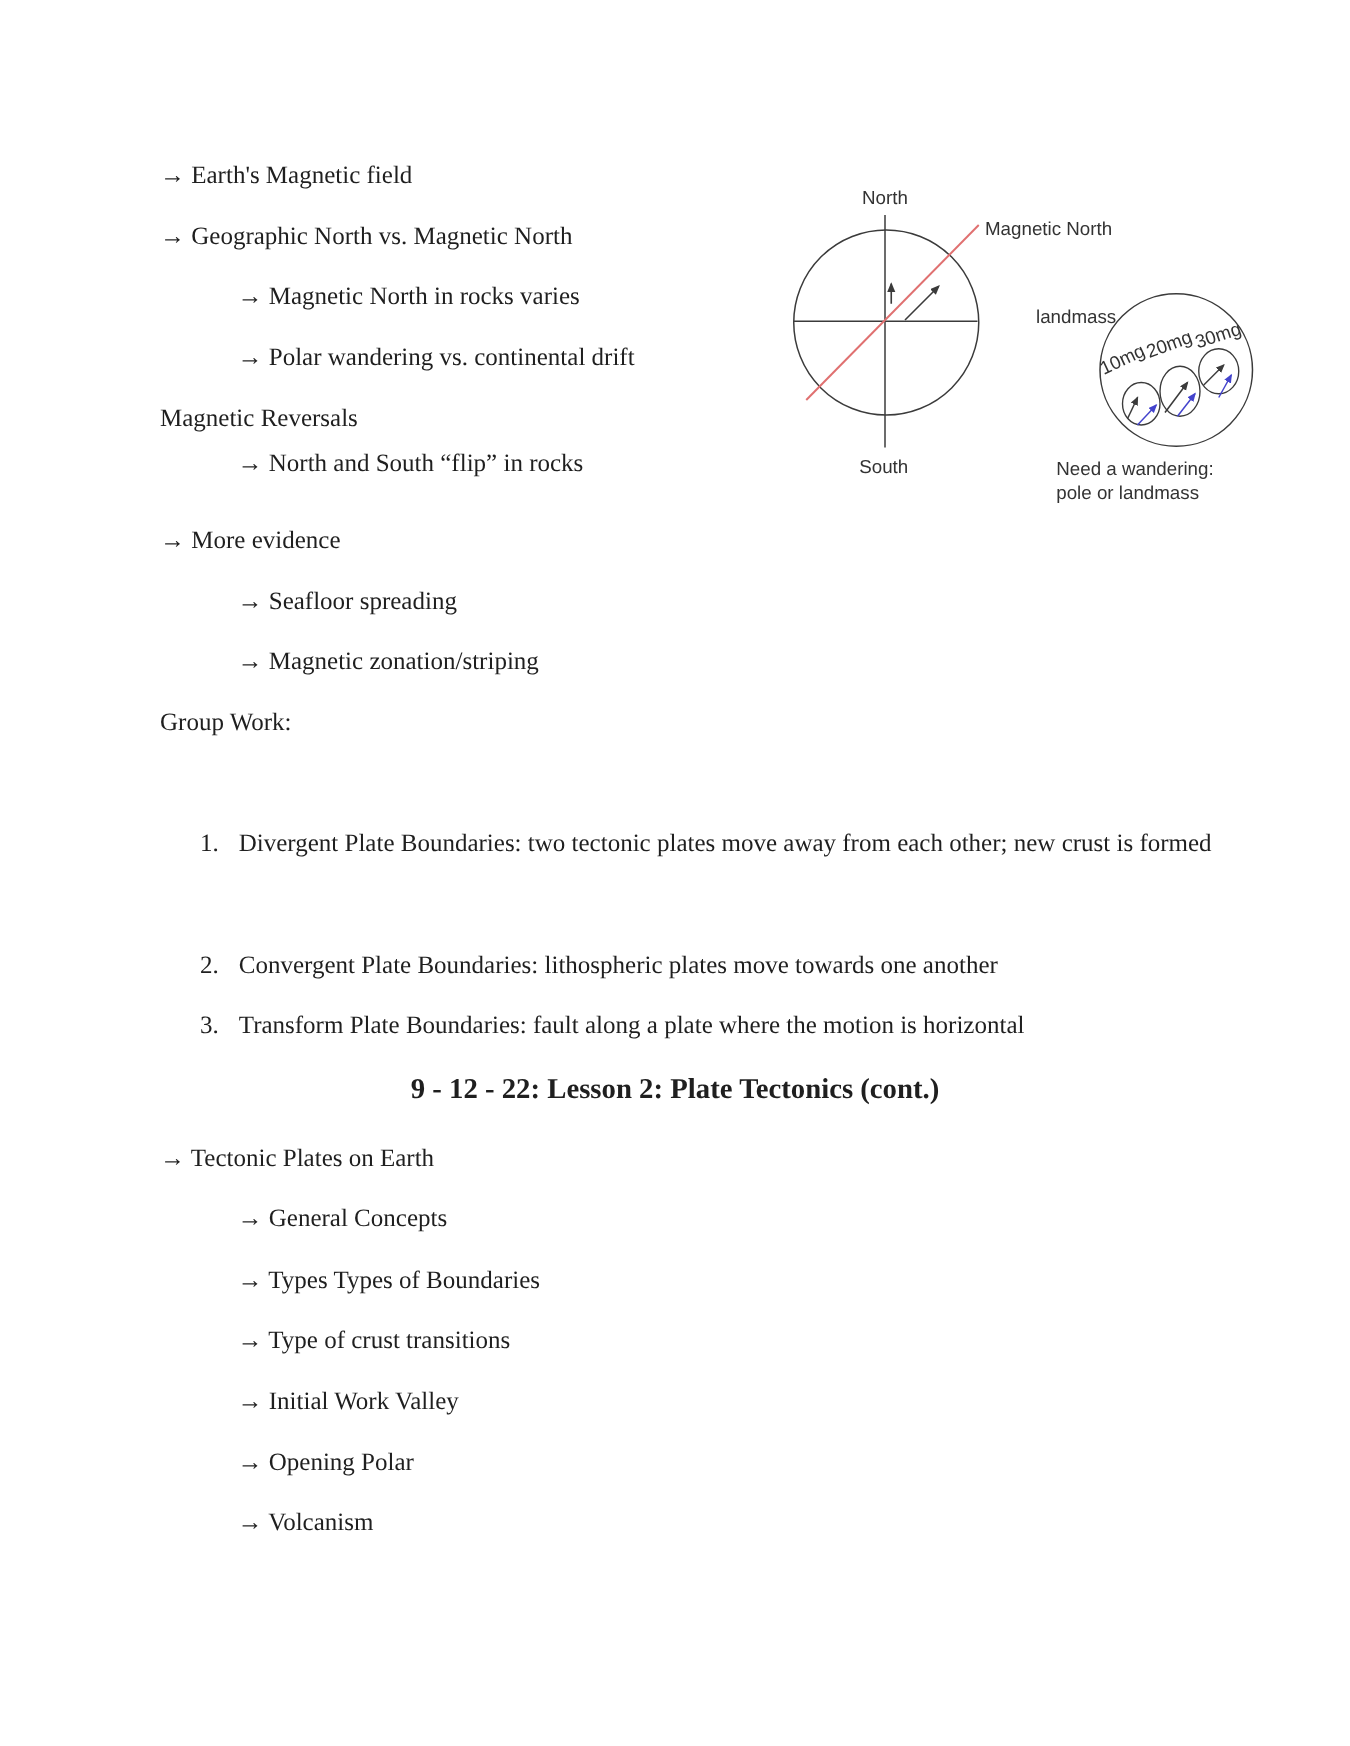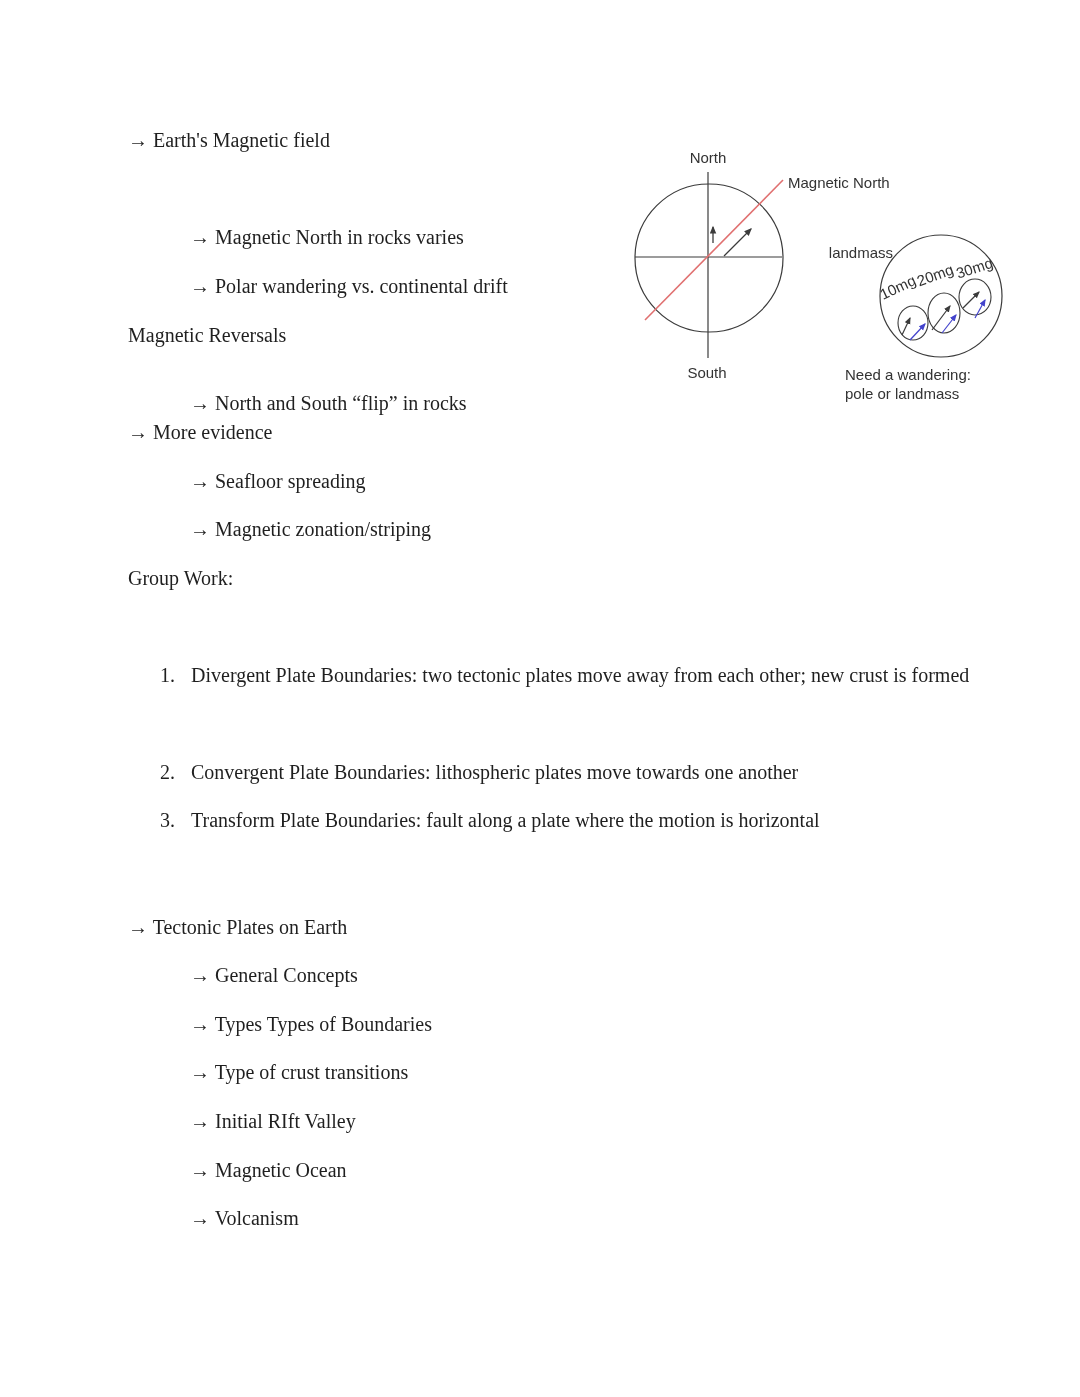--- a/index.html
+++ b/index.html
@@ -44,49 +44,51 @@
     font-size:15px;
     fill:#333333;
   }
 </style>
 </head>
 <body>
 
 <div id="page">
 
   <div class="line lvl0" style="top:128px">→ Earth's Magnetic field</div>
+  <div class="line lvl0" style="top:177px">→ Geographic North vs. Magnetic North</div>
   <div class="line lvl1" style="top:274px">→ Polar wandering vs. continental drift</div>
   <div class="line lvl1" style="top:225px">→ Magnetic North in rocks varies</div>
   <div class="line lvl0" style="top:323px">Magnetic Reversals</div>
-  <div class="line lvl1" style="top:391px">→ North and South “flip” in rocks</div>
+  <div class="line lvl1" style="top:359px">→ North and South “flip” in rocks</div>
   <div class="line lvl0" style="top:420px">→ More evidence</div>
   <div class="line lvl1" style="top:469px">→ Seafloor spreading</div>
   <div class="line lvl1" style="top:517px">→ Magnetic zonation/striping</div>
   <div class="line lvl0 bold" style="top:566px">Group Work:</div>
 
   <div class="num-item" style="top:651px">
     <span class="num">1.</span>
     <span class="itext">Divergent Plate Boundaries: two tectonic plates move away from each other; new crust is formed</span>
   </div>
   <div class="num-item" style="top:748px">
     <span class="num">2.</span>
     <span class="itext">Convergent Plate Boundaries: lithospheric plates move towards one another</span>
   </div>
   <div class="num-item" style="top:796px">
     <span class="num">3.</span>
     <span class="itext">Transform Plate Boundaries: fault along a plate where the motion is horizontal</span>
   </div>
 
+  <div class="title-line" style="top:856px">9 - 12 - 22: Lesson 2: Plate Tectonics (cont.)</div>
 
   <div class="line lvl0" style="top:915px">→ Tectonic Plates on Earth</div>
   <div class="line lvl1" style="top:963px">→ General Concepts</div>
   <div class="line lvl1" style="top:1012px">→ Types Types of Boundaries</div>
   <div class="line lvl1" style="top:1060px">→ Type of crust transitions</div>
-  <div class="line lvl1" style="top:1109px">→ Initial RIft Valley</div>
-  <div class="line lvl1" style="top:1158px">→ Magnetic Ocean</div>
+  <div class="line lvl1" style="top:1109px">→ Initial Work Valley</div>
+  <div class="line lvl1" style="top:1158px">→ Opening Polar</div>
   <div class="line lvl1" style="top:1206px">→ Volcanism</div>
 
   <svg width="440" height="290" viewBox="0 0 440 290" style="position:absolute;left:600px;top:130px">
     <defs>
       <marker id="ah-black" markerWidth="8" markerHeight="8" refX="5" refY="2.5" orient="auto">
         <path d="M0,0 L6,2.5 L0,5 z" fill="#3b3b3b"></path>
       </marker>
       <marker id="ah-blue" markerWidth="8" markerHeight="8" refX="5" refY="2.5" orient="auto">
         <path d="M0,0 L6,2.5 L0,5 z" fill="#4343cc"></path>
       </marker>

